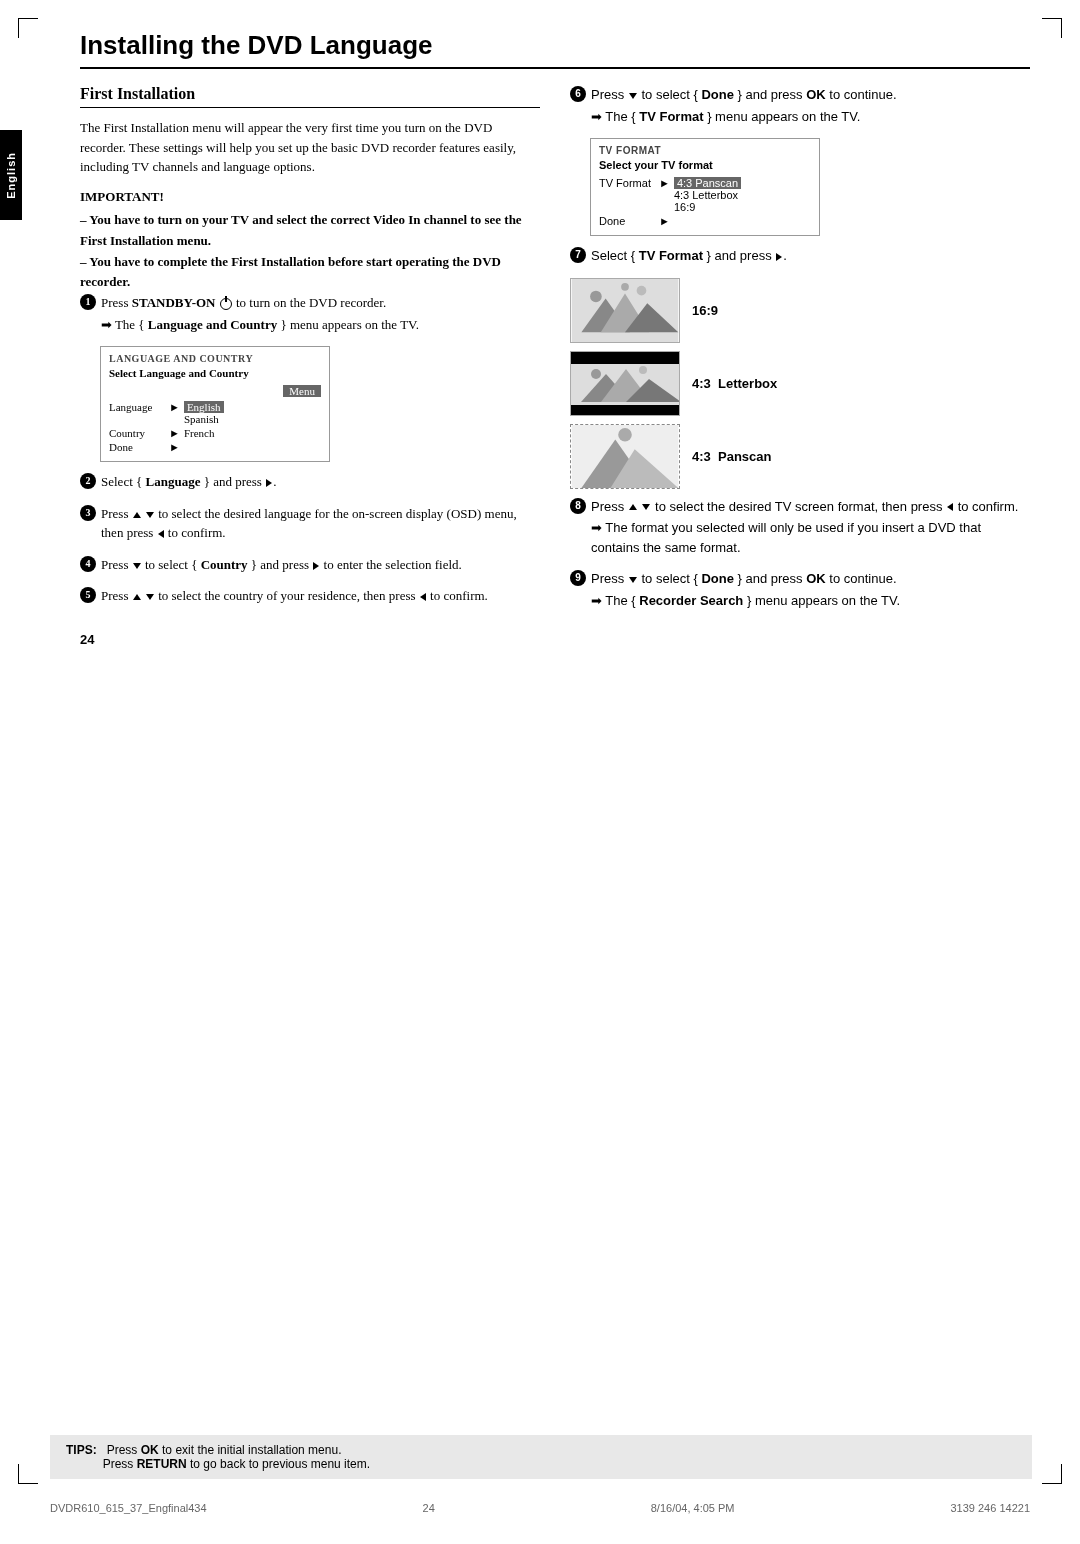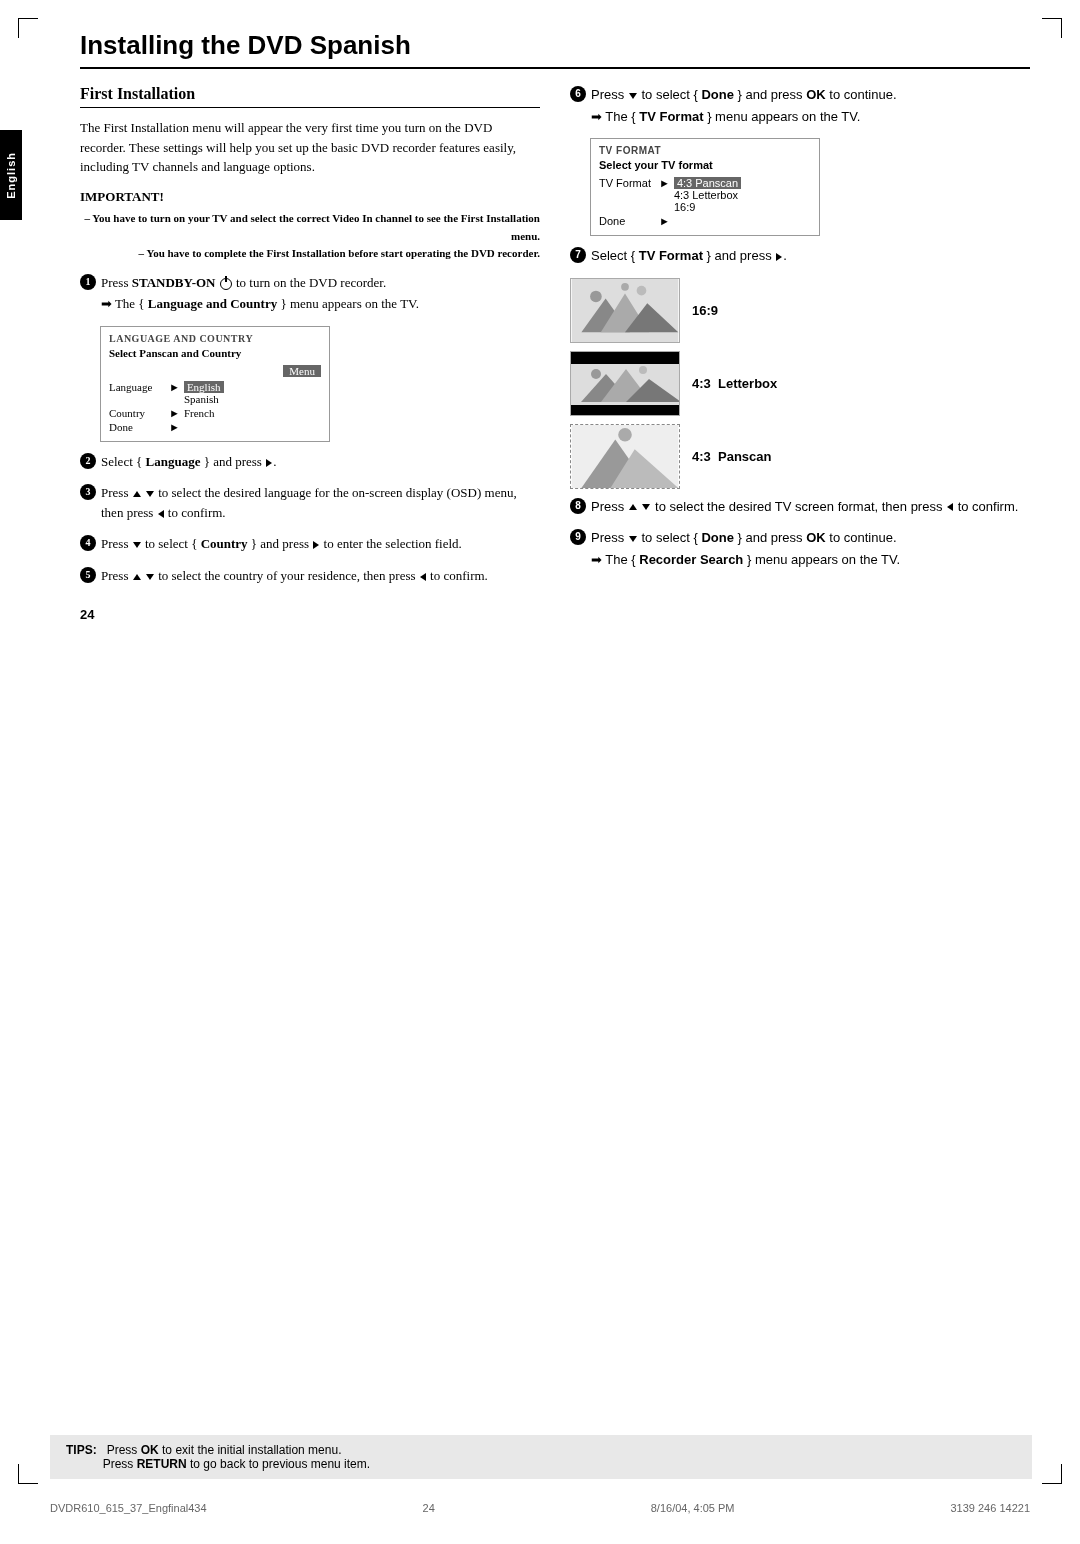--- a/index.html
+++ b/index.html
@@ -92,24 +92,22 @@
       line-height: 1.5;
     }
 
     .important-label {
       font-weight: bold;
       margin-top: 10px;
       margin-bottom: 4px;
     }
 
     .important-text {
-      font-size: 11px;
+      font-size: 13px;
       line-height: 1.6;
-      margin-bottom: 10px;
-      text-align: right;
     }
     .important-text strong {
       font-weight: bold;
     }
 
     
     .step {
       display: flex;
       align-items: flex-start;
       margin-bottom: 10px;
@@ -347,21 +345,21 @@
 <div class="corner-mark corner-tr"></div>
 <div class="corner-mark corner-bl"></div>
 <div class="corner-mark corner-br"></div>
 
 <div class="side-tab">
   <span>English</span>
 </div>
 
 <div class="page">
 
-  <h1 class="page-title">Installing the DVD Spanish</h1>
+  <h1 class="page-title">Installing the DVD Language</h1>
 
   <div class="two-col">
 
     <div class="col-left">
 
       <h2 class="section-title">First Installation</h2>
 
       <p>The First Installation menu will appear the very first time you turn on the DVD recorder. These settings will help you set up the basic DVD recorder features easily, including TV channels and language options.</p>
 
       <p class="important-label">IMPORTANT!</p>
@@ -374,21 +372,21 @@
         <span class="step-num circle">1</span>
         <div class="step-content">
           <p>Press <strong>STANDBY-ON</strong> <span class="standby-icon"></span> to turn on the DVD recorder.</p>
           <p>➡ The { <strong>Language and Country</strong> } menu appears on the TV.</p>
         </div>
       </div>
 
       <div style="margin-left:20px; margin-bottom:10px;">
         <div class="menu-box">
           <div class="menu-box-title">LANGUAGE AND COUNTRY</div>
-          <div class="menu-box-subtitle">Select Panscan and Country</div>
+          <div class="menu-box-subtitle">Select Language and Country</div>
           <div class="menu-header-row">
             <span class="menu-header-label">Menu</span>
           </div>
           <div class="menu-box-row">
             <span class="menu-box-label">Language</span>
             <span class="menu-box-arrow">►</span>
             <div class="menu-box-options">
               <span class="menu-box-option selected">English</span>
               <span class="menu-box-option">Spanish</span>
             </div>
@@ -521,20 +519,21 @@
           </div>
           <span class="tv-label">4:3&nbsp; Panscan</span>
         </div>
 
       </div>
 
       <div class="step" style="margin-top:8px;">
         <span class="step-num circle">8</span>
         <div class="step-content">
           <p>Press <span class="tri-up"></span> <span class="tri-down"></span> to select the desired TV screen format, then press <span class="tri-left"></span> to confirm.</p>
+          <p>➡ The format you selected will only be used if you insert a DVD that contains the same format.</p>
         </div>
       </div>
 
       <div class="step">
         <span class="step-num circle">9</span>
         <div class="step-content">
           <p>Press <span class="tri-down"></span> to select { <strong>Done</strong> } and press <strong>OK</strong> to continue.</p>
           <p>➡ The { <strong>Recorder Search</strong> } menu appears on the TV.</p>
         </div>
       </div>

